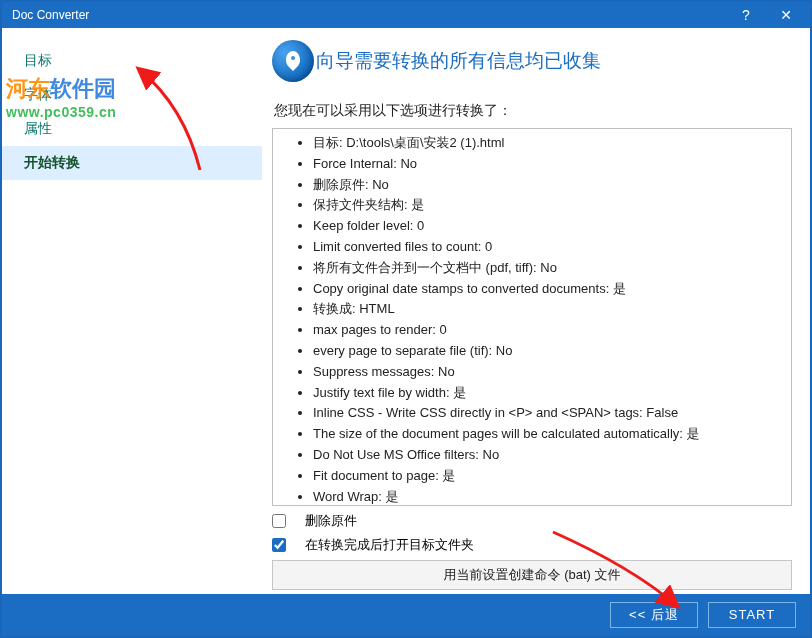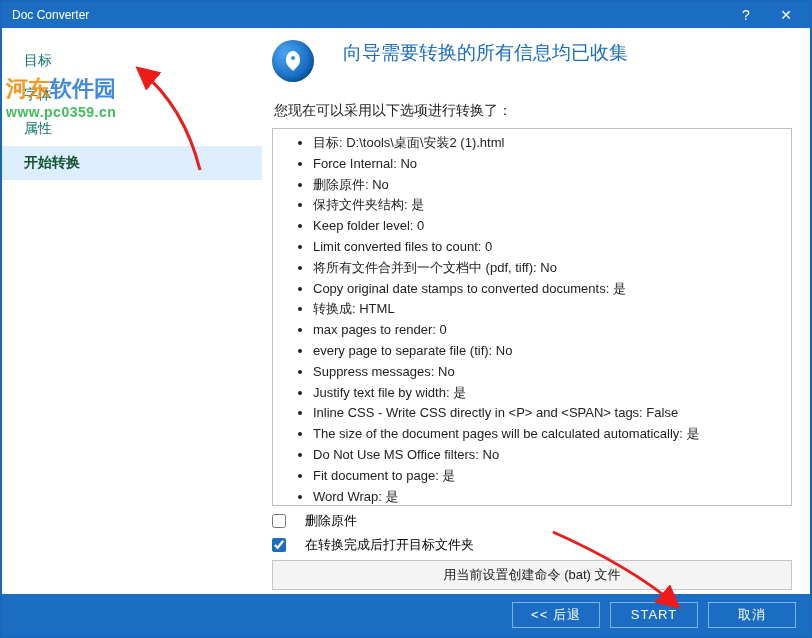--- a/index.html
+++ b/index.html
@@ -52,22 +52,22 @@
   }
   .content {
     flex: 1;
     padding: 12px 18px 4px 10px;
     display: flex;
     flex-direction: column;
     overflow: hidden;
   }
   .heading-row {
     display: flex;
-    align-items: flex-start;
-    gap: 29px;
+    align-items: center;
+    gap: 2px;
     margin-bottom: 12px;
   }
   .rocket-circle {
     width: 42px; height: 42px;
     border-radius: 50%;
     background: radial-gradient(circle at 30% 30%, #4aa3f0, #0a62b8 80%);
     display: flex;
     align-items: center;
     justify-content: center;
     color: #fff;
@@ -228,21 +228,20 @@
 
     <div class="cmdbtn-wrap">
       <button class="cmdbtn">用当前设置创建命令 (bat) 文件</button>
     </div>
   </div>
 </div>
 
 <div class="footer">
   <div class="fbtn">&lt;&lt; 后退</div>
   <div class="fbtn">START</div>
-  <div class="fbtn">取消</div>
 </div>
 
 <div class="wm">
   <div class="big"><span class="b1">河东</span><span class="b2">软件园</span></div>
   <div class="url">www.pc0359.cn</div>
 </div>
 
 <div class="arrow" style="left:130px; top:60px;">
   <svg width="90" height="120">
       <defs>

